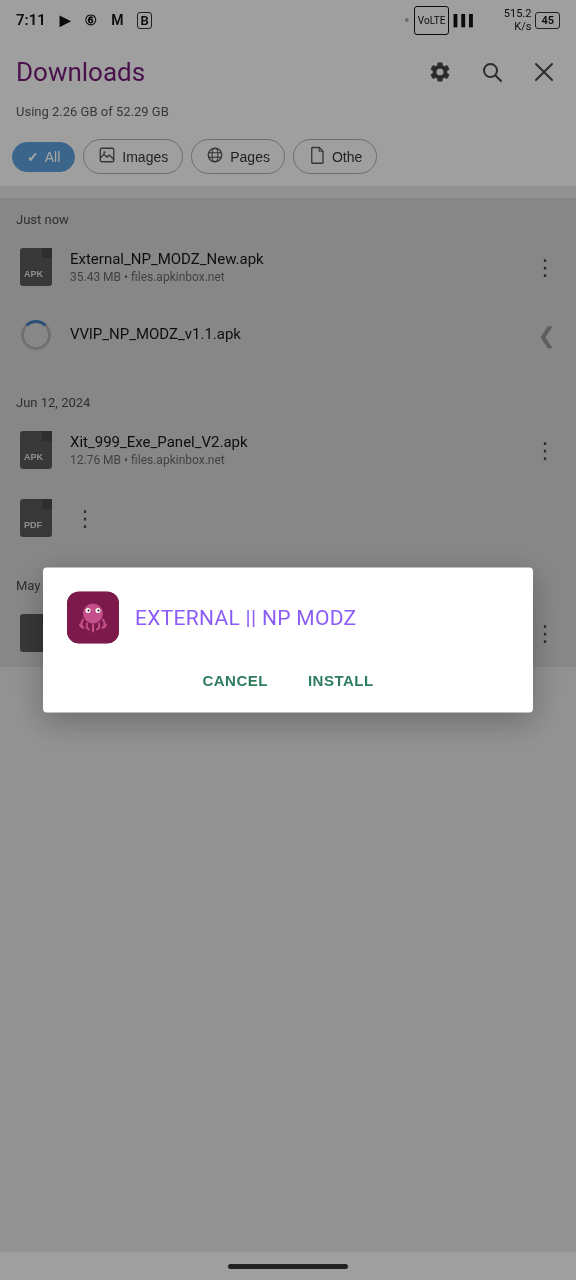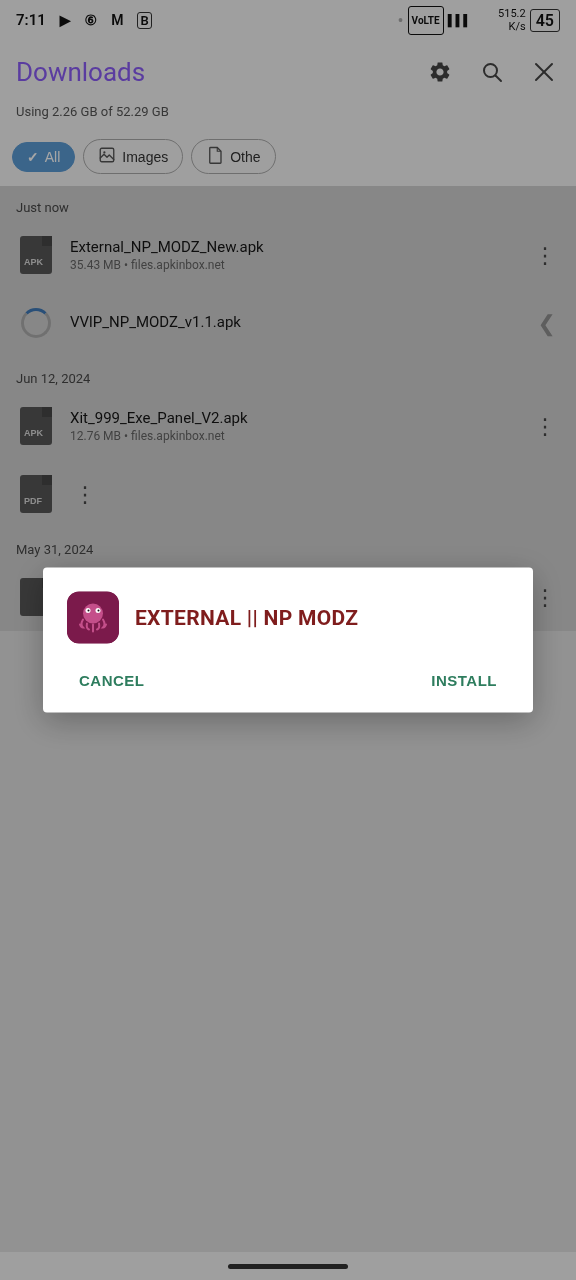--- a/index.html
+++ b/index.html
@@ -35,35 +35,35 @@
       align-items: center;
       gap: 4px;
       font-size: 11px;
       color: #111;
     }
     .volte-badge {
       border: 1.5px solid #111;
       border-radius: 3px;
       padding: 8px 3px;
       font-size: 10px;
-      font-weight: 700;
+      font-weight: 400;
     }
 
     
     .top-bar {
       background: #f5f5f5;
       height: 64px;
       display: flex;
       align-items: center;
       padding: 0 16px;
     }
     .top-bar-title {
       font-size: 26px;
       font-weight: 400;
-      color: #8b5cf6;
+      color: #701a75;
       flex: 1;
     }
     .top-bar-icons {
       display: flex;
       align-items: center;
       gap: 20px;
     }
     .icon-btn {
       background: none;
       border: none;
@@ -116,20 +116,21 @@
     .content {
       background: #f5f5f5;
       padding: 0;
     }
 
     .section-label {
       padding: 14px 16px 6px 16px;
       font-size: 13px;
       color: #555;
       font-weight: 400;
+      margin-top: 12px;
     }
 
     .file-item {
       display: flex;
       align-items: center;
       padding: 14px 16px;
       background: #f5f5f5;
       gap: 14px;
     }
     .file-icon {
@@ -213,33 +214,33 @@
       overflow: hidden;
       flex-shrink: 0;
       background: #7b1a4b;
       display: flex;
       align-items: center;
       justify-content: center;
       font-size: 30px;
     }
     .dialog-title {
       font-size: 21px;
-      font-weight: 700;
-      color: #7f1d1d;
+      font-weight: 400;
+      color: #8b5cf6;
       letter-spacing: 0.3px;
     }
     .dialog-body {
       font-size: 16px;
       color: #333;
       line-height: 1.5;
       margin-bottom: 32px;
     }
     .dialog-actions {
       display: flex;
-      justify-content: space-between;
+      justify-content: center;
       gap: 16px;
     }
     .dialog-btn {
       background: none;
       border: none;
       font-size: 15px;
       font-weight: 700;
       cursor: pointer;
       padding: 8px 12px;
       border-radius: 4px;
@@ -284,21 +285,21 @@
     <span style="font-size:14px;">▶</span>
     <span style="font-size:14px;">⑥</span>
     <span style="font-size:14px;">M</span>
     <span style="font-size:13px;border:1.5px solid #333;border-radius:3px;padding:0 2px;">B</span>
   </div>
   <div class="status-right">
     <span style="font-size:18px;color:#aaa;">•</span>
     <span class="volte-badge">VoLTE</span>
     <span>▌▌▌</span>
     <span style="text-align:right;line-height:1.2;margin-left:23px;">515.2<br>K/s</span>
-    <span style="border:1.5px solid #333;border-radius:3px;padding:1px 5px;font-size:16px;font-weight:600;">
+    <span style="border:1.5px solid #333;border-radius:3px;padding:1px 5px;font-size:11px;font-weight:600;">
       <span>45</span>
     </span>
   </div>
 </div>
 
 <div class="top-bar">
   <span class="top-bar-title">Downloads</span>
   <div class="top-bar-icons">
     <button class="icon-btn" title="Settings">
       <svg width="24" height="24" viewBox="0 0 24 24" fill="none" xmlns="http://www.w3.org/2000/svg">
@@ -335,20 +336,31 @@
         <rect x="3" y="3" width="18" height="18" rx="2" stroke="#555" stroke-width="1.8"></rect>
         <circle cx="8.5" cy="8.5" r="1.5" fill="#555"></circle>
         <path d="M3 16l5-5 4 4 3-3 6 6" stroke="#555" stroke-width="1.8" stroke-linecap="round" stroke-linejoin="round"></path>
       </svg>
     </span>
     <span>Images</span>
   </button>
   <button class="filter-tab">
     <span>
       <svg width="18" height="18" viewBox="0 0 24 24" fill="none">
+        <circle cx="12" cy="12" r="9" stroke="#555" stroke-width="1.8"></circle>
+        <ellipse cx="12" cy="12" rx="4" ry="9" stroke="#555" stroke-width="1.5"></ellipse>
+        <line x1="3" y1="9" x2="21" y2="9" stroke="#555" stroke-width="1.5"></line>
+        <line x1="3" y1="15" x2="21" y2="15" stroke="#555" stroke-width="1.5"></line>
+      </svg>
+    </span>
+    <span>Pages</span>
+  </button>
+  <button class="filter-tab">
+    <span>
+      <svg width="18" height="18" viewBox="0 0 24 24" fill="none">
         <path d="M6 2h9l5 5v15a1 1 0 01-1 1H6a1 1 0 01-1-1V3a1 1 0 011-1z" stroke="#555" stroke-width="1.8"></path>
         <polyline points="15,2 15,7 20,7" stroke="#555" stroke-width="1.5"></polyline>
       </svg>
     </span>
     <span>Othe</span>
   </button>
 </div>
 
 <div class="content dimmed">
 

